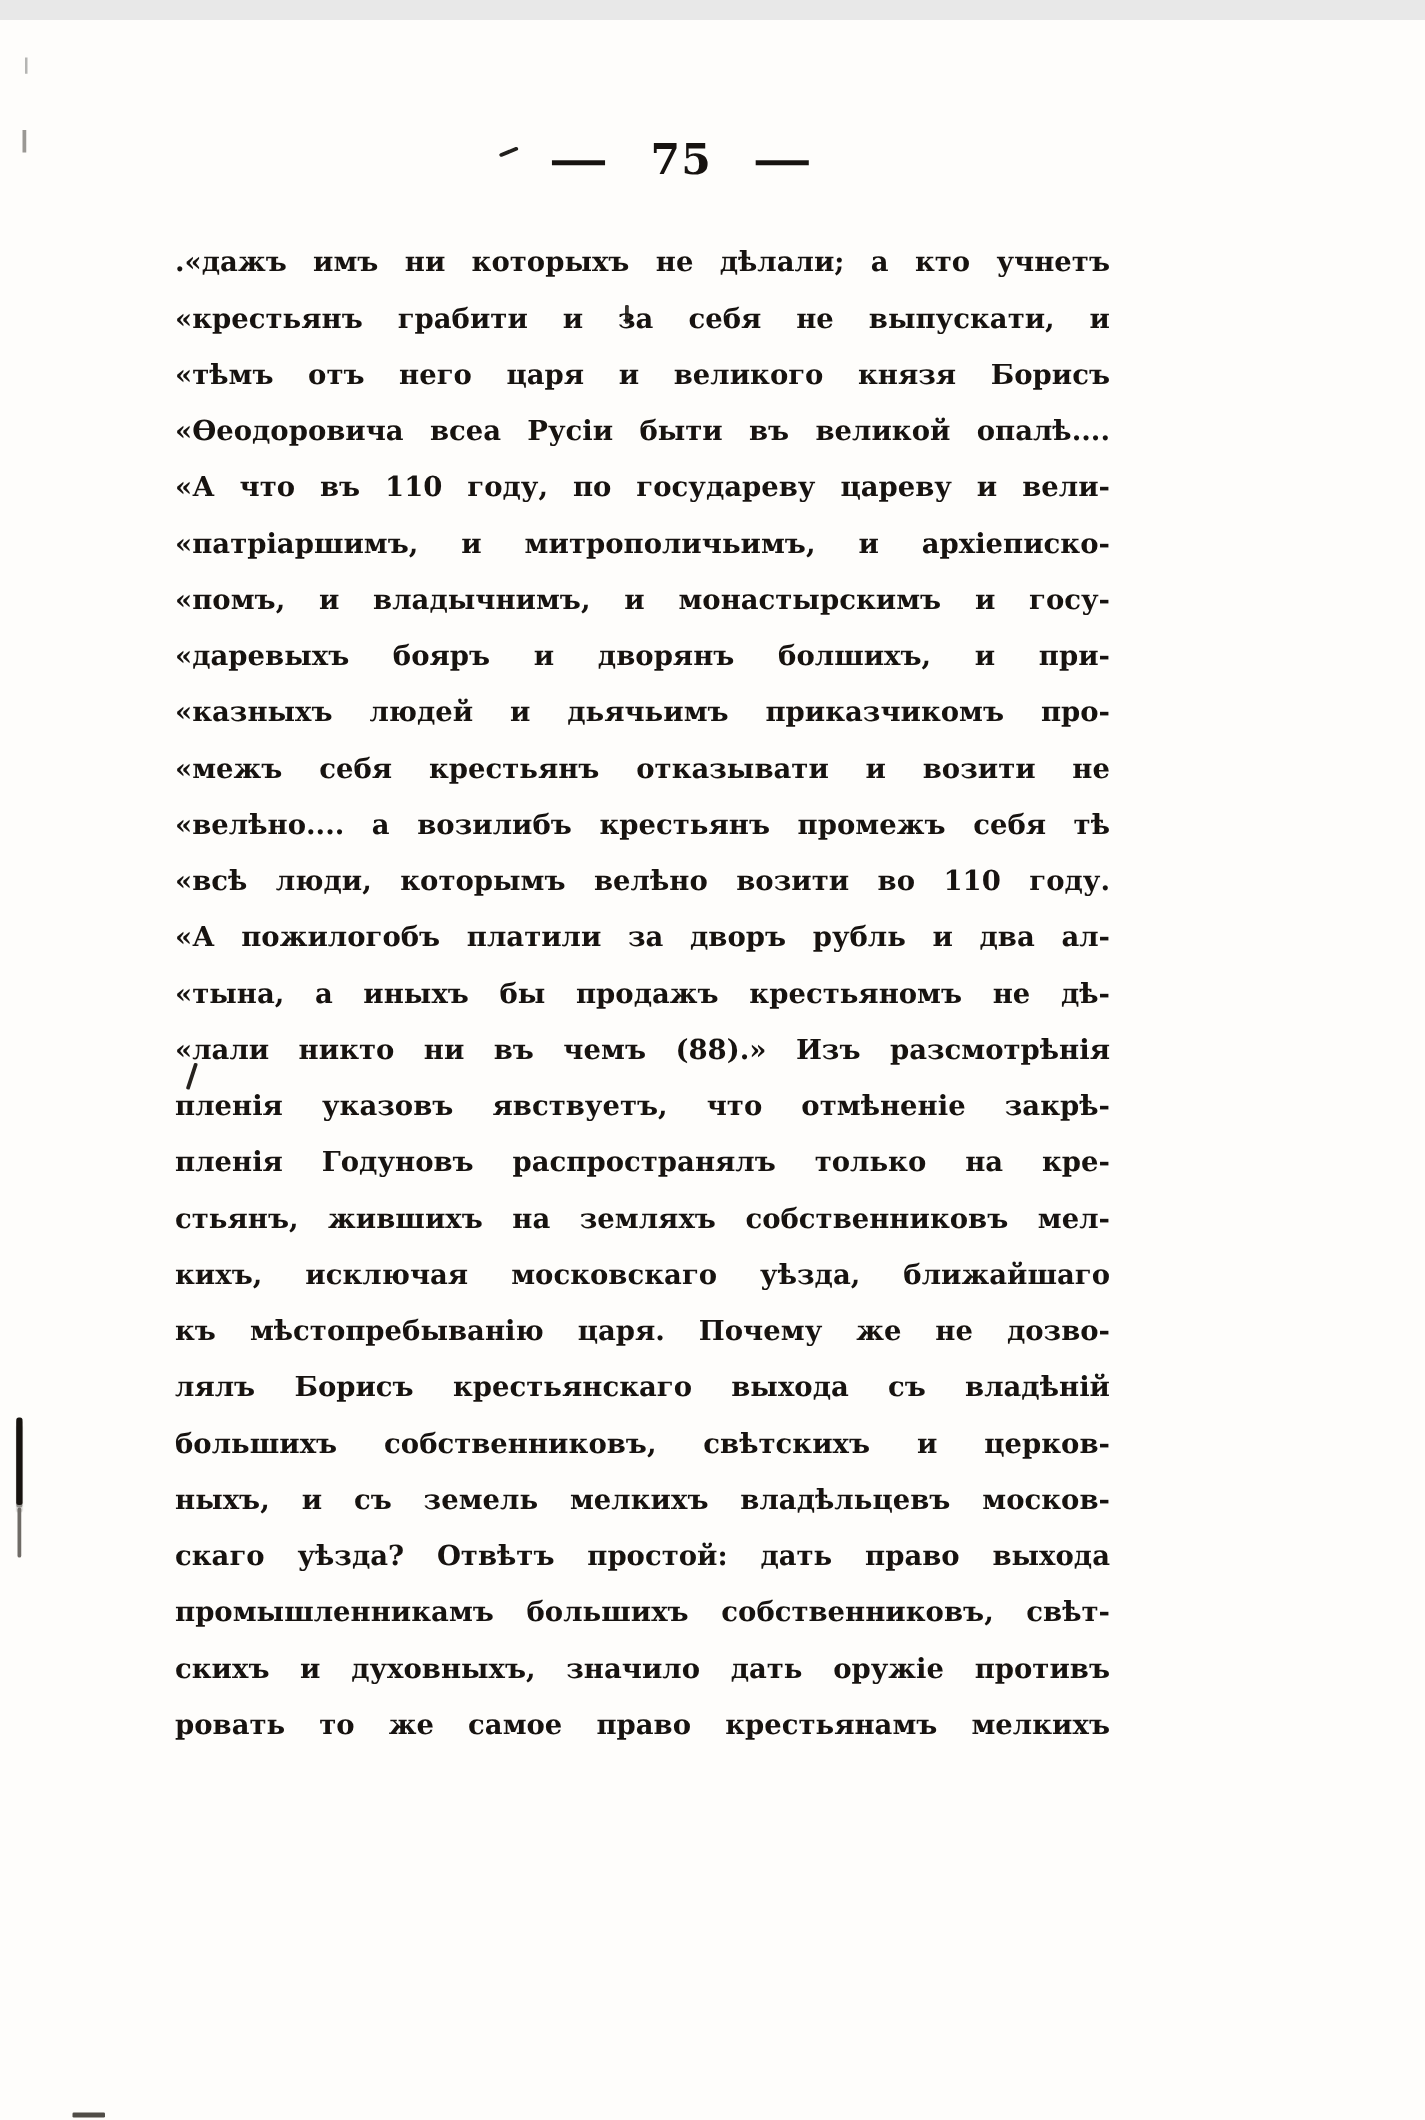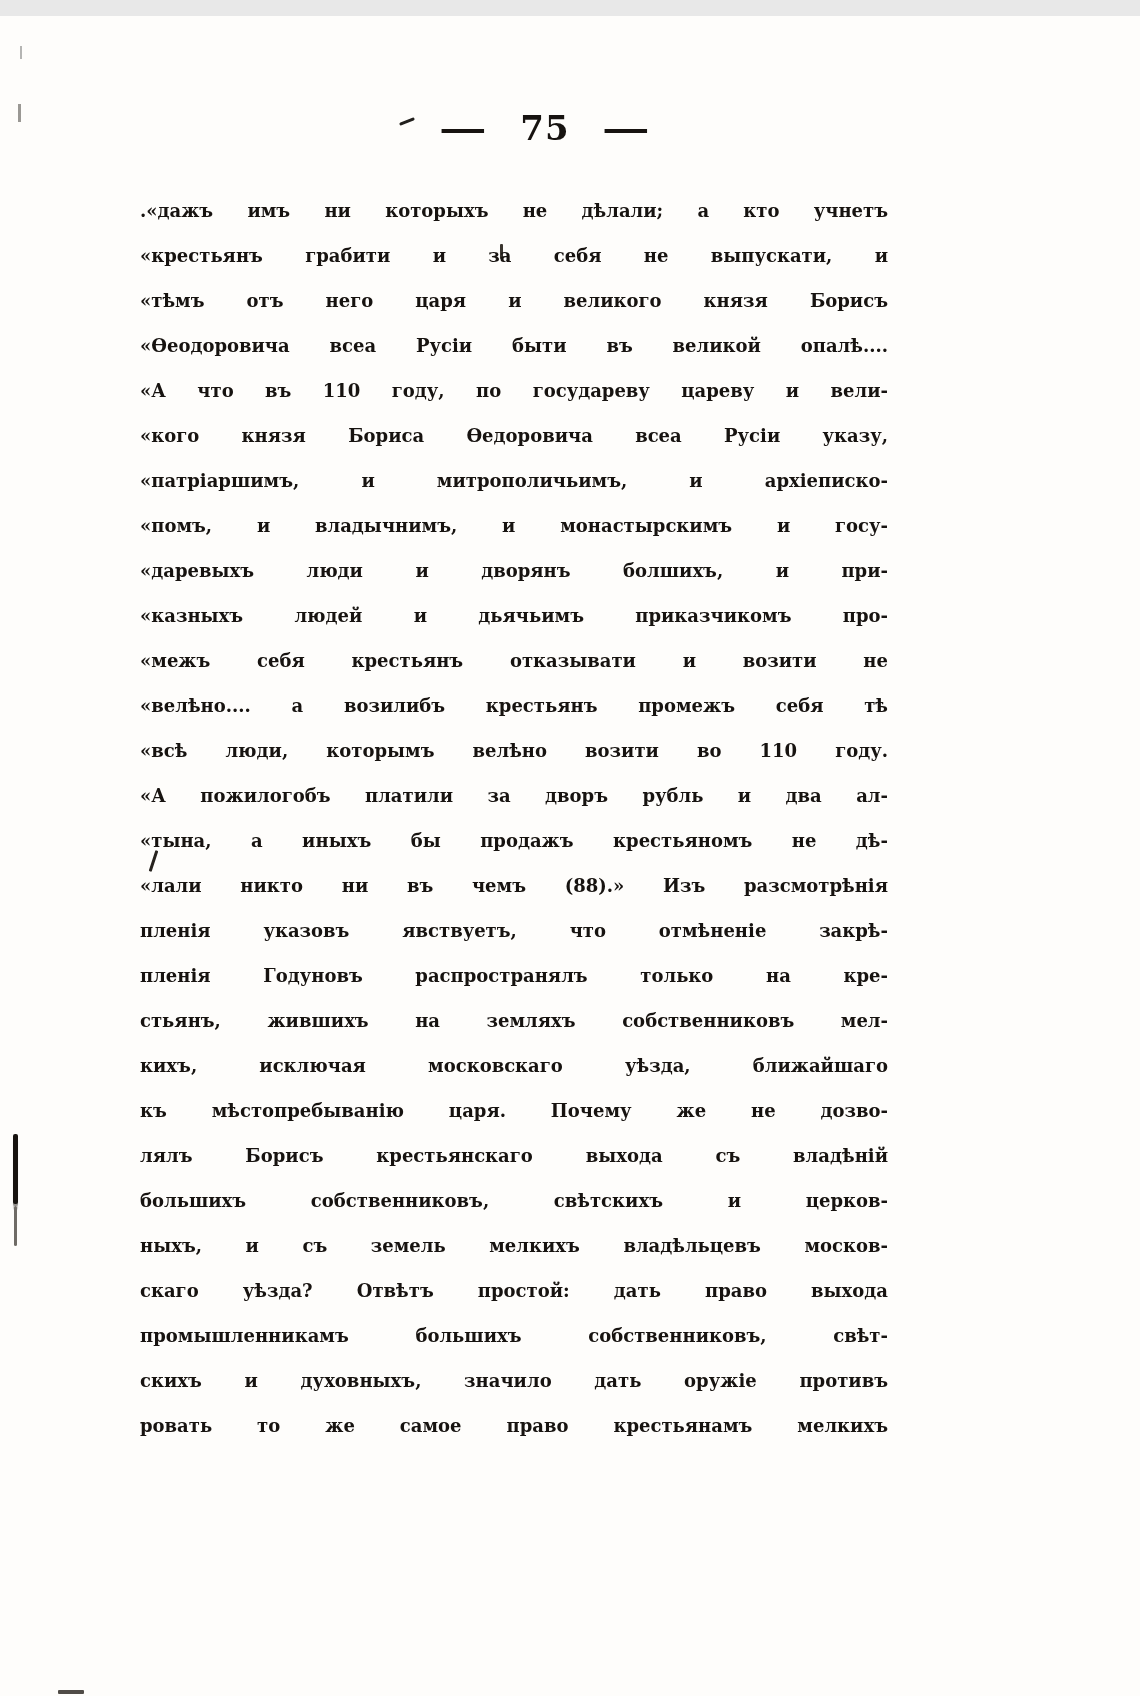--- a/index.html
+++ b/index.html
@@ -38,21 +38,21 @@
   }
   .textblock {
     position: absolute;
     left: 140px;
     top: 172px;
     width: 748px;
   }
   .textblock .line {
     height: 45px;
     line-height: 45px;
-    font-size: 18px;
+    font-size: 22px;
     font-weight: 700;
     text-align: justify;
     text-align-last: justify;
     -moz-text-align-last: justify;
     white-space: normal;
   }
   
   .mark {
     position: absolute;
     background: #2a2521;
@@ -118,24 +118,23 @@
     <span class="pagenum">75</span>
     <span class="dash">—</span>
   </div>
 
   <div class="textblock">
       <div class="line">.«дажъ имъ ни которыхъ не дѣлали; а кто учнетъ</div>
       <div class="line">«крестьянъ грабити и за себя не выпускати, и</div>
       <div class="line">«тѣмъ отъ него царя и великого князя Борисъ</div>
       <div class="line">«Ѳеодоровича всеа Русіи быти въ великой опалѣ....</div>
       <div class="line">«А что въ 110 году, по государеву цареву и вели-</div>
-      <div class="line">«кого князя Бориса Ѳедоровича всеа Русіи указу,</div>
       <div class="line">«патріаршимъ, и митрополичьимъ, и архіеписко-</div>
       <div class="line">«помъ, и владычнимъ, и монастырскимъ и госу-</div>
-      <div class="line">«даревыхъ люди и дворянъ болшихъ, и при-</div>
+      <div class="line">«даревыхъ бояръ и дворянъ болшихъ, и при-</div>
       <div class="line">«казныхъ людей и дьячьимъ приказчикомъ про-</div>
       <div class="line">«межъ себя крестьянъ отказывати и возити не</div>
       <div class="line">«велѣно.... а возилибъ крестьянъ промежъ себя тѣ</div>
       <div class="line">«всѣ люди, которымъ велѣно возити во 110 году.</div>
       <div class="line">«А пожилогобъ платили за дворъ рубль и два ал-</div>
       <div class="line">«тына, а иныхъ бы продажъ крестьяномъ не дѣ-</div>
       <div class="line">«лали никто ни въ чемъ (88).» Изъ разсмотрѣнія</div>
       <div class="line">пленія указовъ явствуетъ, что отмѣненіе закрѣ-</div>
       <div class="line">пленія Годуновъ распространялъ только на кре-</div>
       <div class="line">стьянъ, жившихъ на земляхъ собственниковъ мел-</div>

